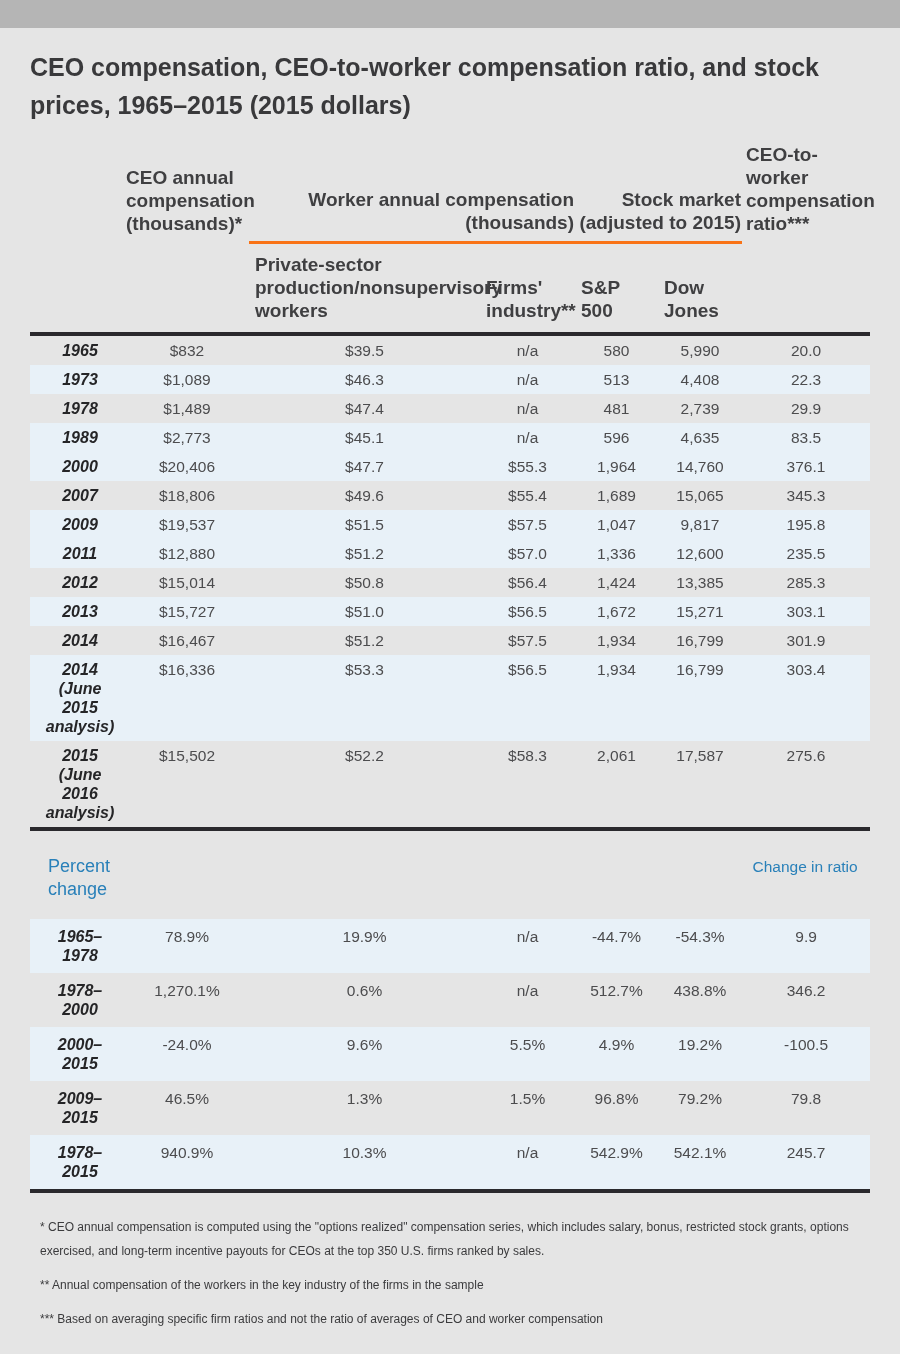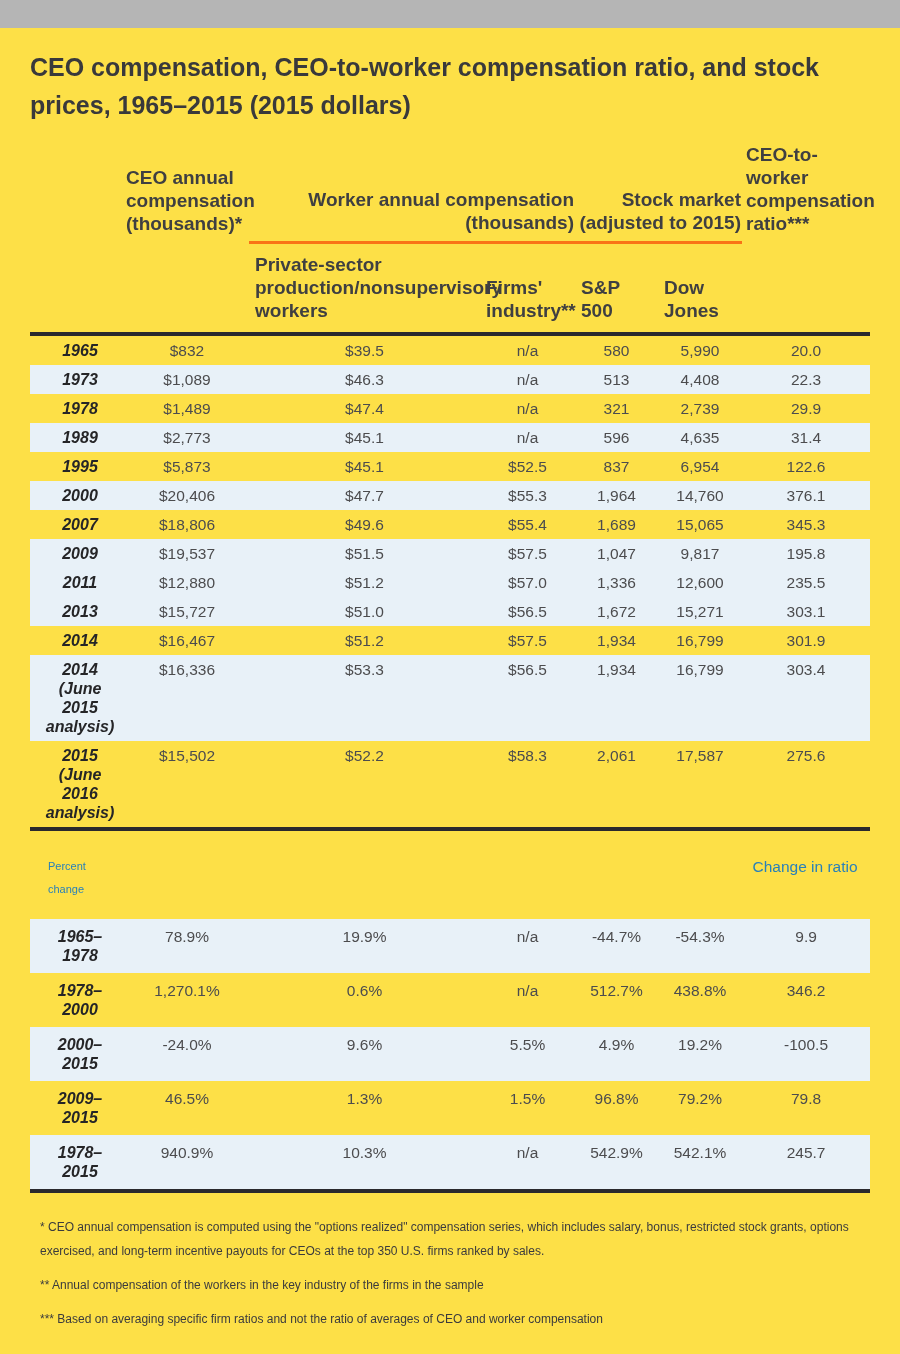--- a/index.html
+++ b/index.html
@@ -7,21 +7,21 @@
     width: 900px;
     background: #ffffff;
     font-family: "Liberation Sans", sans-serif;
     color: #4c4c4e;
   }
   .page {
     width: 900px;
     height: 1354px;
     display: flex;
     flex-direction: column;
-    background: #fde047;
+    background: #e5e5e5;
     overflow: hidden;
   }
   .gray-strip { background: #b5b5b5; flex: 0 0 auto; }
   .gray-strip.top { height: 28px; }
   .content { flex: 1 1 auto; padding: 0 30px; }
   .spacer { flex: 1 1 auto; }
 
   h1.title {
     margin: 20px 0 18px 0;
     font-size: 25px;
@@ -85,21 +85,21 @@
 
   tr.pct-head-row th {
     border-bottom: none;
     vertical-align: top;
     font-weight: normal;
   }
   th.pct-left {
     text-align: left;
     padding: 24px 0 18px 18px;
     color: #2980b9;
-    font-size: 11px;
+    font-size: 18px;
     line-height: 23px;
     white-space: pre-line;
   }
   th.pct-right {
     padding: 24px 2px 18px 0;
     color: #2980b9;
     font-size: 15.5px;
     line-height: 23px;
   }
   #pct-table tbody th.year-cell { padding-top: 8px; padding-bottom: 8px; }
@@ -167,41 +167,32 @@
             <td class="val-cell">n/a</td>
             <td class="val-cell">513</td>
             <td class="val-cell">4,408</td>
             <td class="val-cell">22.3</td>
           </tr>
           <tr>
             <th class="year-cell">1978</th>
             <td class="val-cell">$1,489</td>
             <td class="val-cell">$47.4</td>
             <td class="val-cell">n/a</td>
-            <td class="val-cell">321</td>
+            <td class="val-cell">481</td>
             <td class="val-cell">2,739</td>
             <td class="val-cell">29.9</td>
           </tr>
           <tr class="stripe">
             <th class="year-cell">1989</th>
             <td class="val-cell">$2,773</td>
             <td class="val-cell">$45.1</td>
             <td class="val-cell">n/a</td>
             <td class="val-cell">596</td>
             <td class="val-cell">4,635</td>
-            <td class="val-cell">31.4</td>
-          </tr>
-          <tr>
-            <th class="year-cell">1995</th>
-            <td class="val-cell">$5,873</td>
-            <td class="val-cell">$45.1</td>
-            <td class="val-cell">$52.5</td>
-            <td class="val-cell">837</td>
-            <td class="val-cell">6,954</td>
-            <td class="val-cell">122.6</td>
+            <td class="val-cell">83.5</td>
           </tr>
           <tr class="stripe">
             <th class="year-cell">2000</th>
             <td class="val-cell">$20,406</td>
             <td class="val-cell">$47.7</td>
             <td class="val-cell">$55.3</td>
             <td class="val-cell">1,964</td>
             <td class="val-cell">14,760</td>
             <td class="val-cell">376.1</td>
           </tr>
@@ -224,20 +215,29 @@
             <td class="val-cell">195.8</td>
           </tr>
           <tr class="stripe">
             <th class="year-cell">2011</th>
             <td class="val-cell">$12,880</td>
             <td class="val-cell">$51.2</td>
             <td class="val-cell">$57.0</td>
             <td class="val-cell">1,336</td>
             <td class="val-cell">12,600</td>
             <td class="val-cell">235.5</td>
+          </tr>
+          <tr>
+            <th class="year-cell">2012</th>
+            <td class="val-cell">$15,014</td>
+            <td class="val-cell">$50.8</td>
+            <td class="val-cell">$56.4</td>
+            <td class="val-cell">1,424</td>
+            <td class="val-cell">13,385</td>
+            <td class="val-cell">285.3</td>
           </tr>
           <tr class="stripe">
             <th class="year-cell">2013</th>
             <td class="val-cell">$15,727</td>
             <td class="val-cell">$51.0</td>
             <td class="val-cell">$56.5</td>
             <td class="val-cell">1,672</td>
             <td class="val-cell">15,271</td>
             <td class="val-cell">303.1</td>
           </tr>

